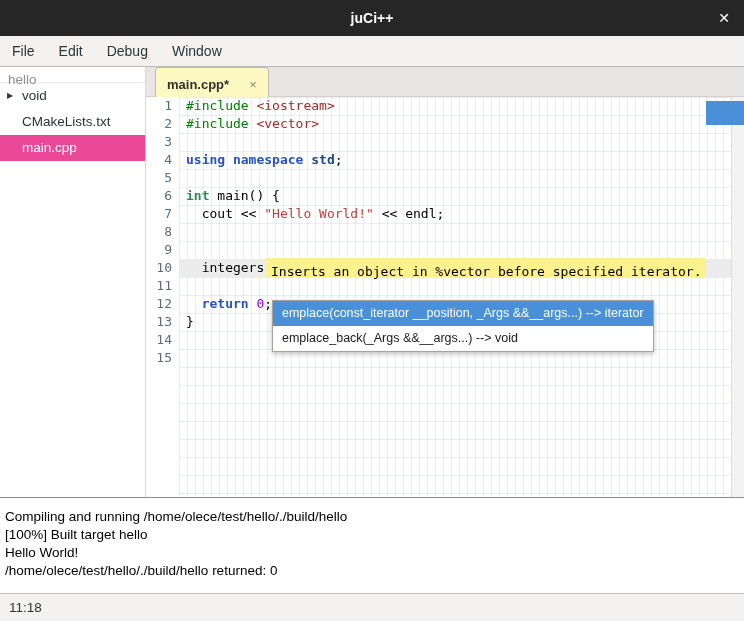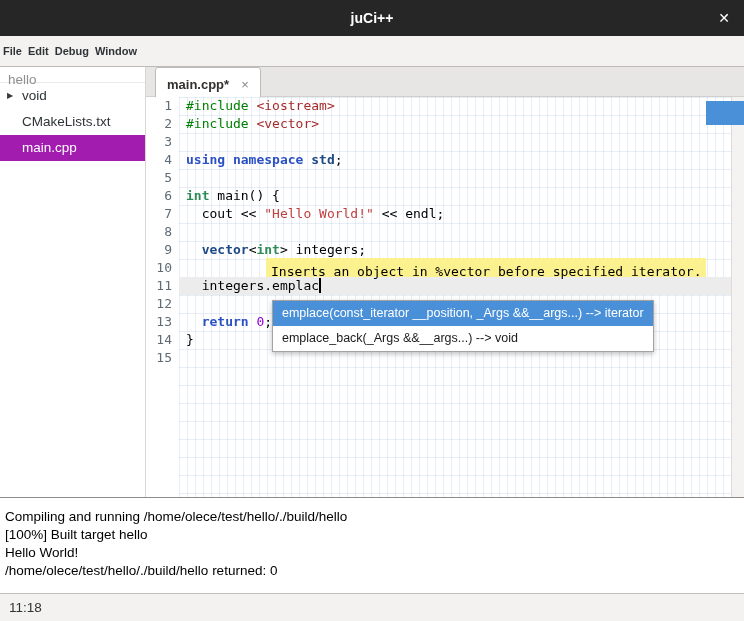--- a/index.html
+++ b/index.html
@@ -10,38 +10,38 @@
   
   .titlebar { position:absolute; left:0; top:0; width:744px; height:36px; background:#262626; }
   .titlebar .title { position:absolute; left:0; right:0; top:0; line-height:36px; text-align:center;
                      color:#ffffff; font-weight:bold; font-size:14px; }
   .titlebar .close { position:absolute; right:14px; top:0; line-height:36px; color:#ffffff;
                      font-size:14px; cursor:pointer; }
 
   
   .menubar { position:absolute; left:0; top:36px; width:744px; height:31px; background:#f3f2f1;
              border-bottom:1px solid #bdb9b5; display:flex; align-items:center; }
-  .menu-item { padding:0 3px; font-size:11px; color:#2e3436; line-height:30px; cursor:default;font-weight:bold; }
+  .menu-item { padding:0 12px; font-size:14px; color:#2e3436; line-height:30px; cursor:default; }
 
   
   .sidebar { position:absolute; left:0; top:67px; width:146px; height:430px; background:#fff;
              border-right:1px solid #d9d6d3; }
   .project-label { height:16px; line-height:26px; padding-left:8px; color:#8f8f8f; font-size:13.5px;
                    border-bottom:1px solid #eceae8; }
   .tree-item { position:relative; height:26px; line-height:26px; font-size:13.5px; color:#2e3436;
                padding-left:22px; white-space:nowrap; }
-  .tree-item.selected { background:#a21caf; color:#ffffff; }
+  .tree-item.selected { background:#ec4899; color:#ffffff; }
   .expander { position:absolute; left:7px; top:0; font-size:8px; color:#3a3a3a; line-height:26px; }
 
   
   .tabbar { position:absolute; left:146px; top:67px; width:598px; height:30px; background:#e8e6e4;
             border-bottom:1px solid #d2cfcc; }
-  .tab { position:absolute; left:9px; top:0; height:30px; background:#ffffff;
+  .tab { position:absolute; left:9px; top:0; height:30px; background:#fef9c3;
          border:1px solid #bdbab7; border-radius:3px 3px 0 0; display:flex; align-items:center;
-         padding:16px 11px; gap:12px; }
+         padding:16px 11px; gap:20px; }
   .tab-label { font-weight:bold; font-size:13px; color:#33302e; }
   .tab-close { color:#8a8784; font-size:13px; }
 
   
   .editor { position:absolute; left:146px; top:97px; width:598px; height:400px; background:#fff; }
   .gutter { position:absolute; left:0; top:0; width:33px; height:400px; background:#fff;
             text-align:right; padding-right:7px; font-family:"DejaVu Sans Mono", monospace;
             font-size:13px; color:#5f6b76; }
   .gutter .ln { height:18px; line-height:18px; }
   .code { position:absolute; left:33px; top:0; right:13px; height:400px;
@@ -149,21 +149,20 @@
       </div>
     <div class="code">
         <div class="code-line"><span class="pp">#include</span><span> </span><span class="inc">&lt;iostream&gt;</span></div>
         <div class="code-line"><span class="pp">#include</span><span> </span><span class="inc">&lt;vector&gt;</span></div>
         <div class="code-line"></div>
         <div class="code-line"><span class="kw">using</span><span> </span><span class="kw">namespace</span><span> </span><span class="cls">std</span><span>;</span></div>
         <div class="code-line"></div>
         <div class="code-line"><span class="ty">int</span><span> main() {</span></div>
         <div class="code-line"><span>  cout &lt;&lt; </span><span class="str">"Hello World!"</span><span> &lt;&lt; endl;</span></div>
         <div class="code-line"></div>
-        <div class="code-line"><span>  </span><span class="cls">vector</span><span>&lt;</span><span class="ty">int</span><span>&gt; integers;</span></div>
         <div class="code-line"></div>
         <div class="code-line current"><span>  integers.emplac</span><span class="caret"></span></div>
         <div class="code-line"></div>
         <div class="code-line"><span>  </span><span class="kw">return</span><span> </span><span class="num">0</span><span>;</span></div>
         <div class="code-line"><span>}</span></div>
         <div class="code-line"></div>
       </div>
   </div>
 
   <div class="scroll-track"></div>

